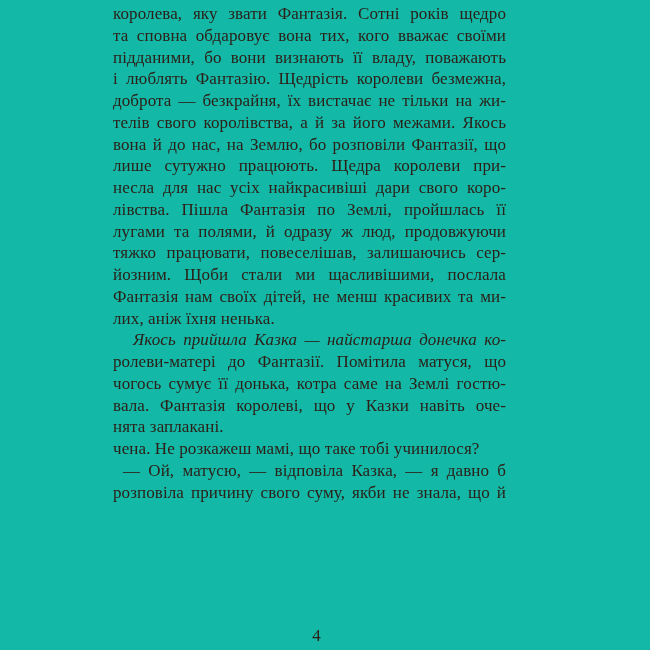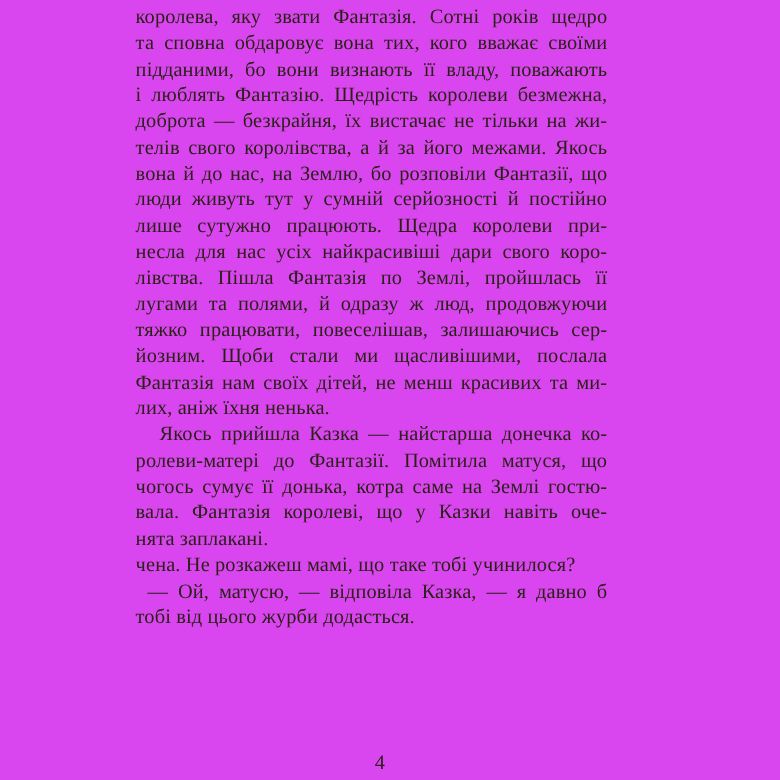--- a/index.html
+++ b/index.html
@@ -9,21 +9,21 @@
   body {
     width: 650px;
     height: 650px;
     overflow: hidden;
     font-family: "Liberation Serif", "DejaVu Serif", serif;
   }
   .book-page {
     position: relative;
     width: 650px;
     height: 650px;
-    background: #d946ef;
+    background: #14b8a6;
     color: #2b2119;
   }
   .text-column {
     position: absolute;
     left: 113px;
     top: 3px;
     width: 393px;
   }
   .paragraph {
     margin: 0;
@@ -35,21 +35,21 @@
     white-space: normal;
     text-align: justify;
     text-align-last: justify;
     text-justify: inter-word;
     letter-spacing: 0.1px;
   }
   .line.para-last {
     text-align-last: left;
   }
   
-  .paragraph.style-indent .line.para-first   { padding-left: 20px; }
+  .paragraph.style-indent .line.para-first   { padding-left: 20px; font-style: italic; }
   .paragraph.style-dialogue .line.para-first { padding-left: 10px; }
   .paragraph.style-plain .line.para-first    { padding-left: 0; }
 
   .page-number {
     position: absolute;
     left: 113px;
     width: 407px;  
     top: 626px;
     text-align: center;
     font-size: 17px;
@@ -63,21 +63,20 @@
 <div class="book-page">
   <div class="text-column" id="text-column">
       <div class="paragraph style-plain">
         <div class="line para-first">королева, яку звати Фантазія. Сотні років щедро</div>
         <div class="line">та сповна обдаровує вона тих, кого вважає своїми</div>
         <div class="line">підданими, бо вони визнають її владу, поважають</div>
         <div class="line">і люблять Фантазію. Щедрість королеви безмежна,</div>
         <div class="line">доброта — безкрайня, їх вистачає не тільки на жи-</div>
         <div class="line">телів свого королівства, а й за його межами. Якось</div>
         <div class="line">вона й до нас, на Землю, бо розповіли Фантазії, що</div>
-        <div class="line">люди живуть тут у сумній серйозності й постійно</div>
         <div class="line">лише сутужно працюють. Щедра королеви при-</div>
         <div class="line">несла для нас усіх найкрасивіші дари свого коро-</div>
         <div class="line">лівства. Пішла Фантазія по Землі, пройшлась її</div>
         <div class="line">лугами та полями, й одразу ж люд, продовжуючи</div>
         <div class="line">тяжко працювати, повеселішав, залишаючись сер-</div>
         <div class="line">йозним. Щоби стали ми щасливішими, послала</div>
         <div class="line">Фантазія нам своїх дітей, не менш красивих та ми-</div>
         <div class="line para-last">лих, аніж їхня ненька.</div>
       </div>
       <div class="paragraph style-indent">
@@ -85,17 +84,17 @@
         <div class="line">ролеви-матері до Фантазії. Помітила матуся, що</div>
         <div class="line">чогось сумує її донька, котра саме на Землі гостю-</div>
         <div class="line">вала. Фантазія королеві, що у Казки навіть оче-</div>
         <div class="line para-last">нята заплакані.</div>
       </div>
       <div class="paragraph style-dialogue">
         <div class="line para-last">чена. Не розкажеш мамі, що таке тобі учинилося?</div>
       </div>
       <div class="paragraph style-dialogue">
         <div class="line para-first">— Ой, матусю, — відповіла Казка, — я давно б</div>
-        <div class="line para-last">тобі від цього журби додасться.</div>
+        <div class="line">розповіла причину свого суму, якби не знала, що й</div>
       </div>
     </div>
   <div class="page-number">4</div>
 </div>
 
 </body></html>

